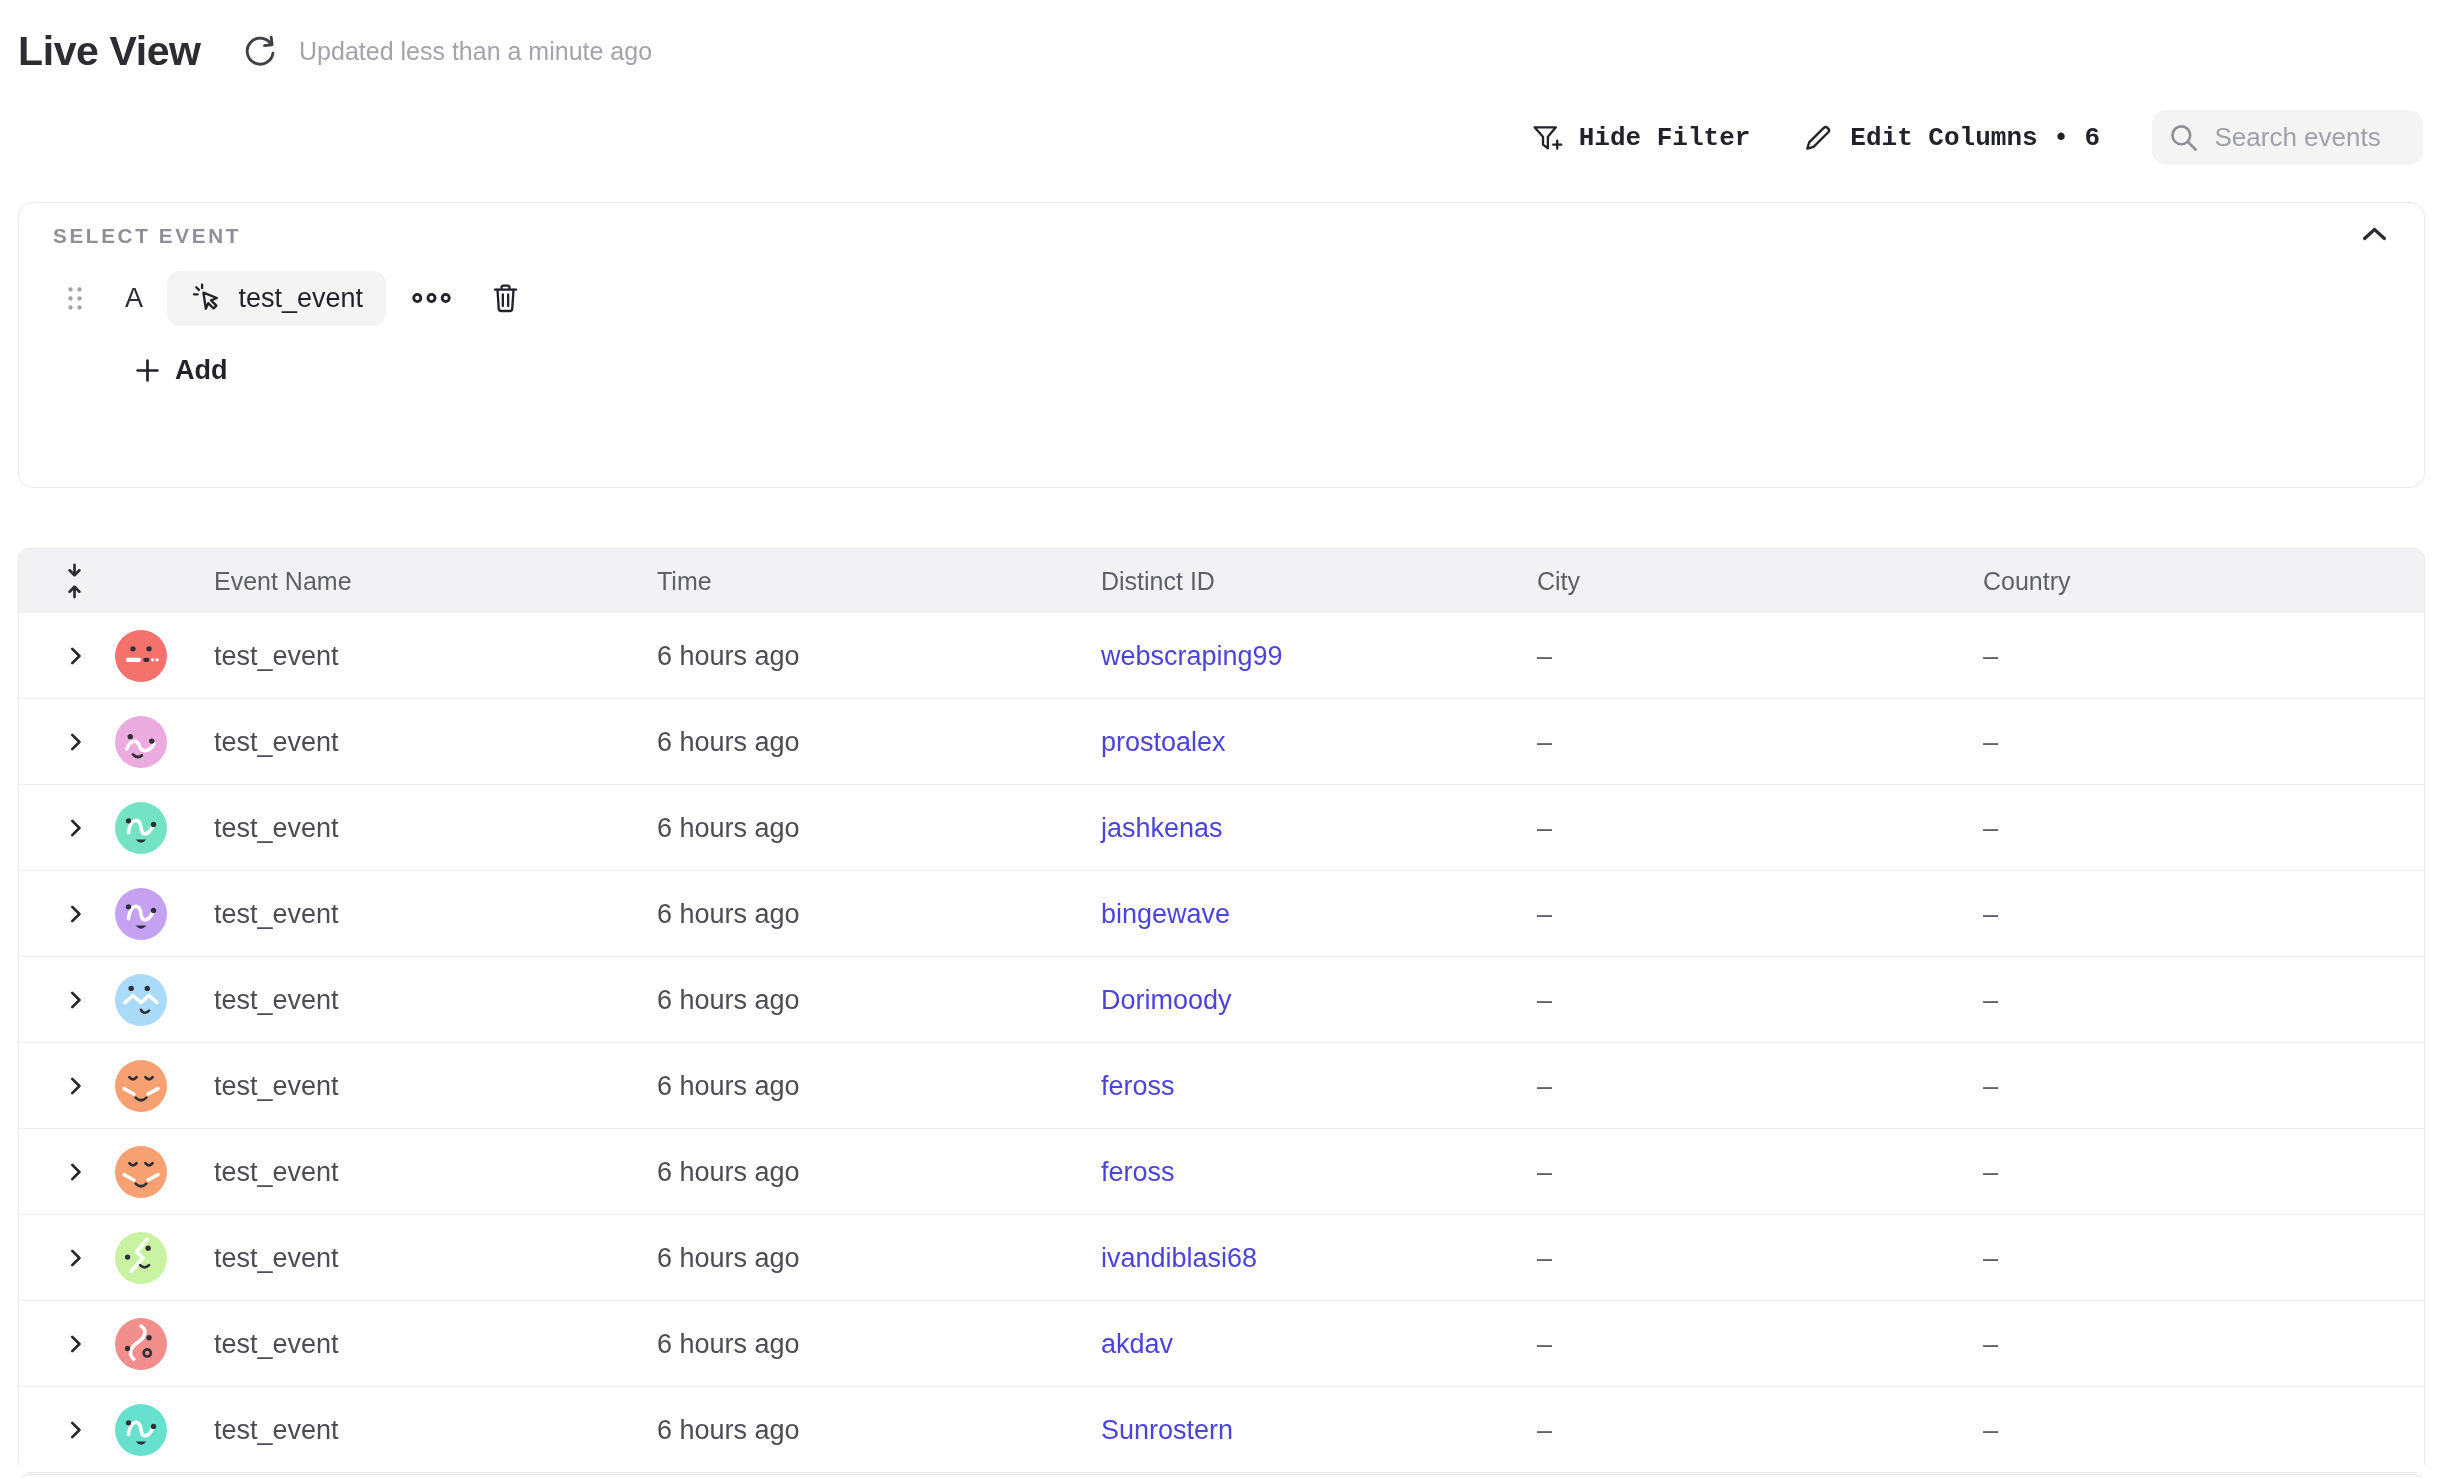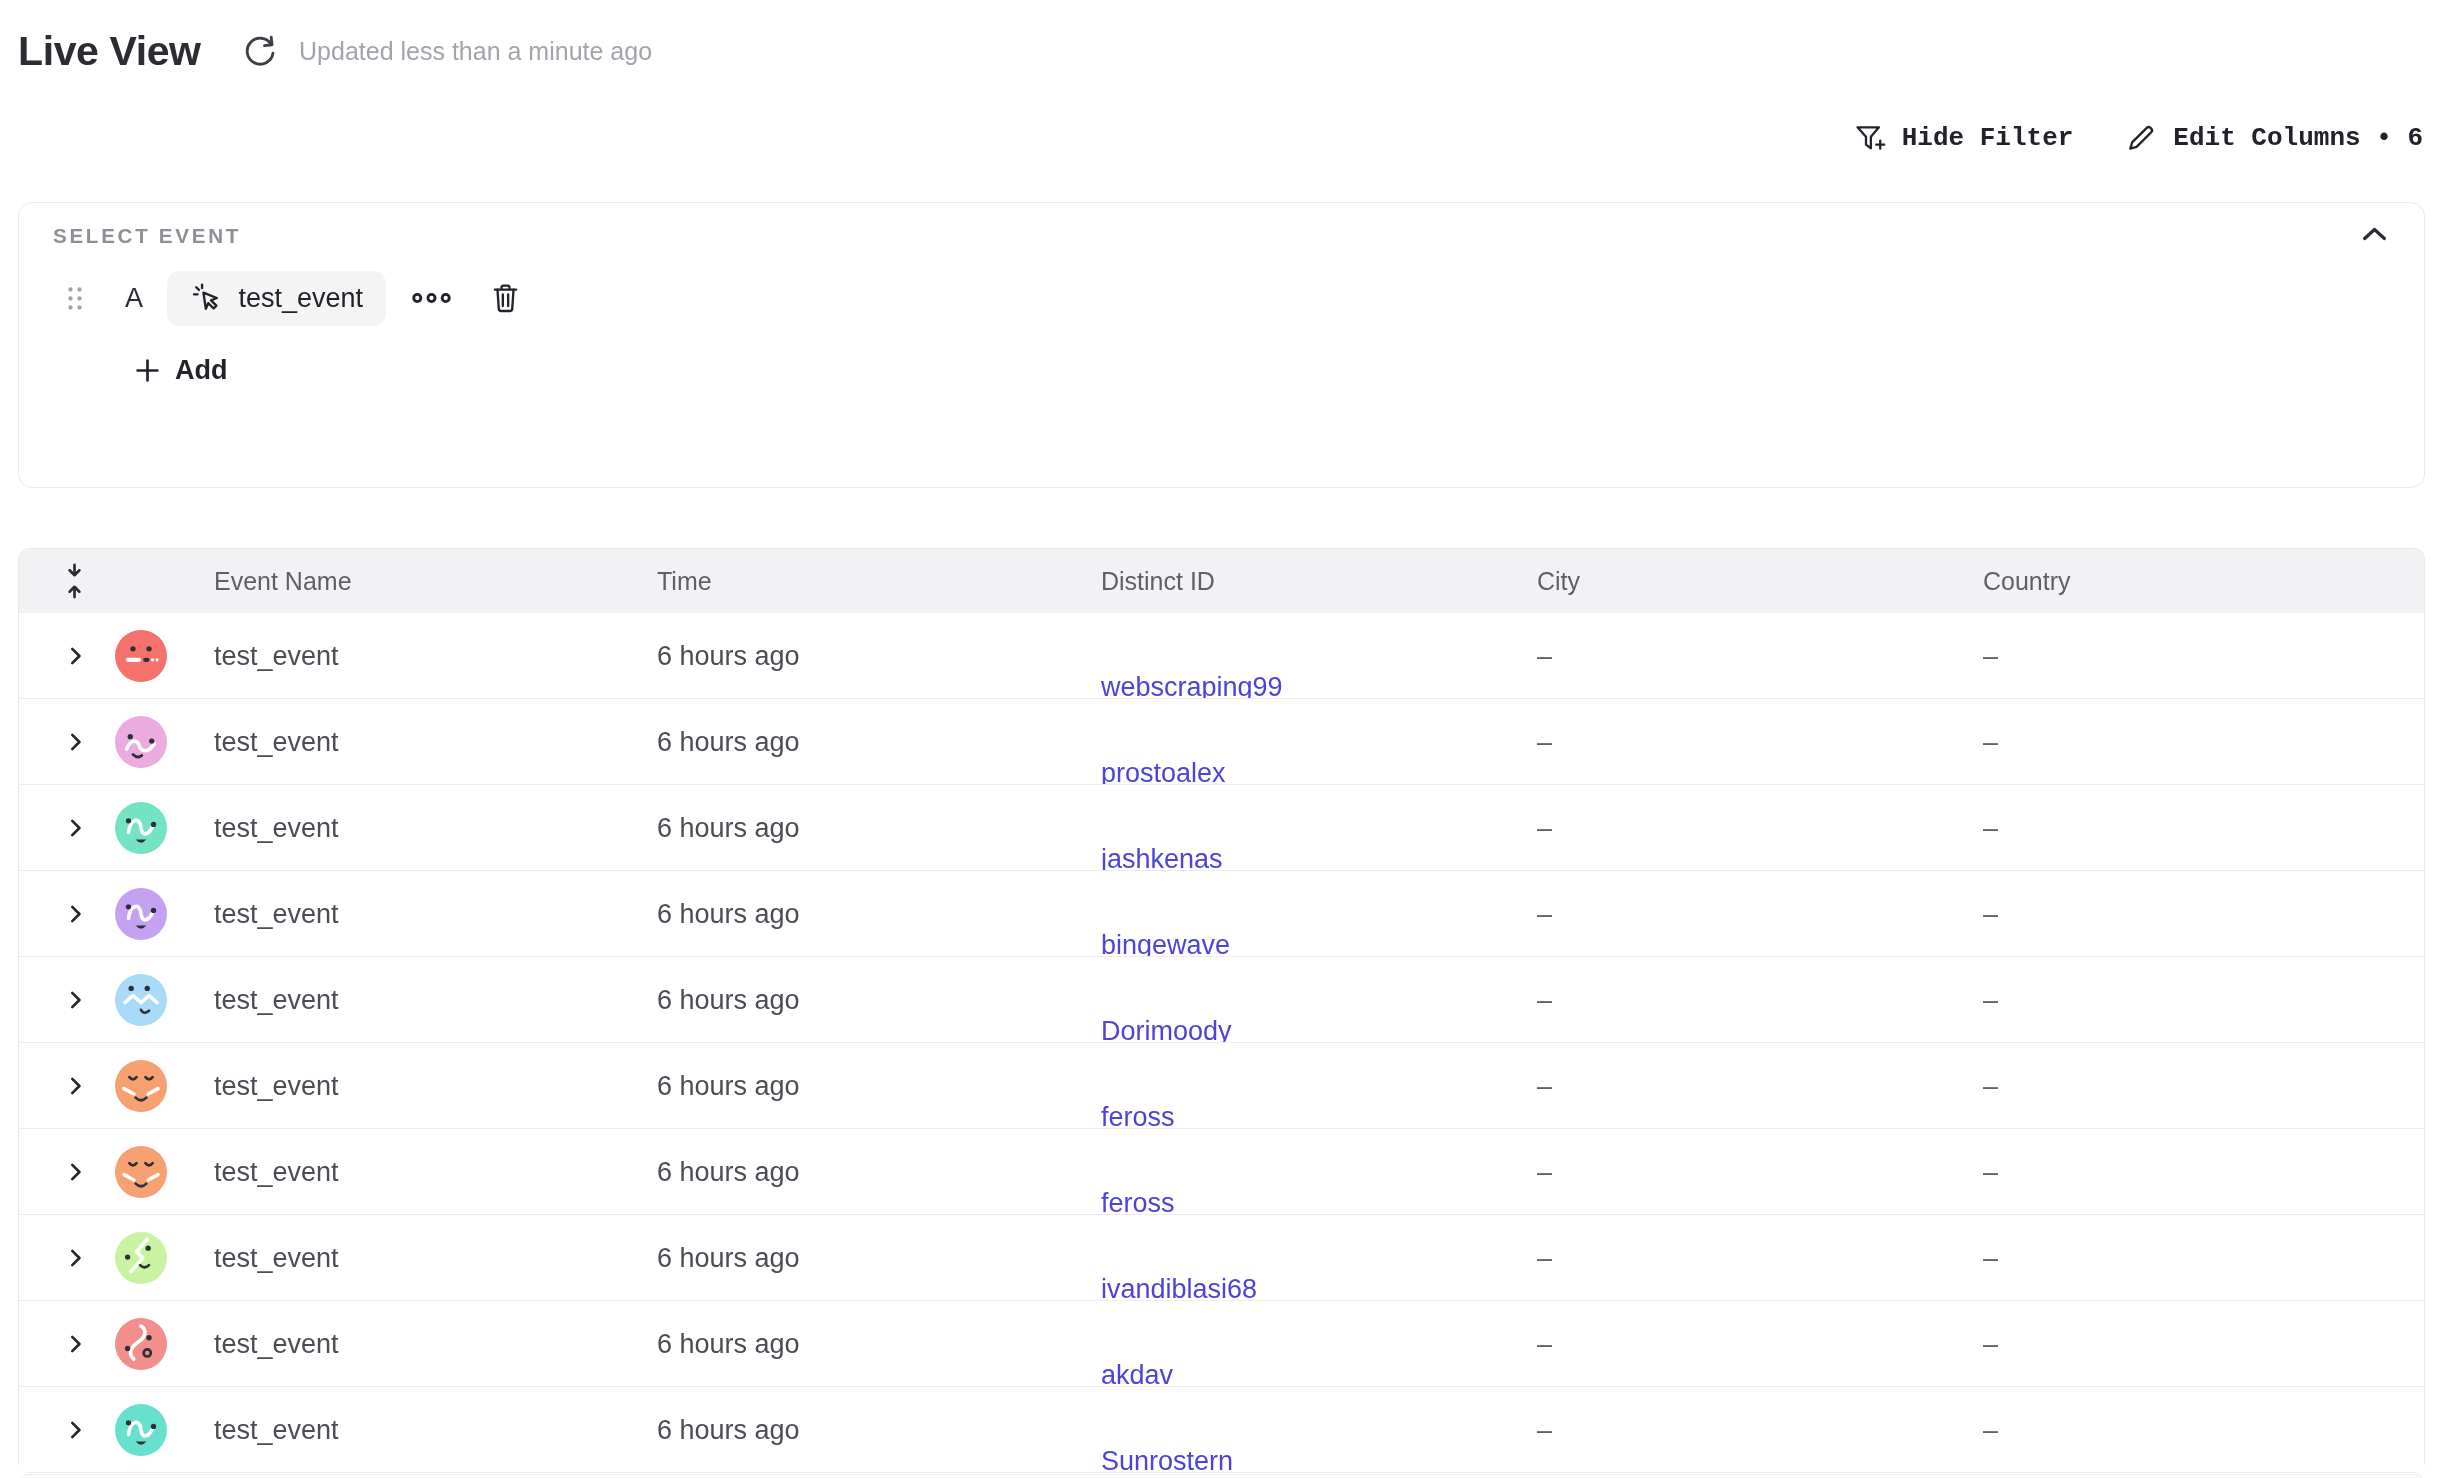--- a/index.html
+++ b/index.html
@@ -54,21 +54,21 @@
   .col-expand{left:47px;}
   .col-pin{left:42px;}
   .col-avatar{left:96px;}
   .col-event{left:195px;}
   .col-time{left:638px;}
   .col-distinct{left:1082px;}
   .col-city{left:1518px;}
   .col-country{left:1964px;}
   .cell-text{font-size:27px;color:#4c4c55;}
   .cell-dash{font-size:27px;color:#5f5f68;}
-  .id-link{font-size:27px;color:var(--link);text-decoration:none;cursor:pointer;margin-top:31px;}
+  .id-link{font-size:27px;color:var(--link);text-decoration:none;cursor:pointer;}
   .avatar{width:52px;height:52px;border-radius:50%;display:flex;align-items:center;justify-content:center;overflow:hidden;}
   .expander{display:flex;background:none;border:none;padding:0;cursor:pointer;}
   .partial-block{position:absolute;top:1474px;left:18px;width:2407px;height:21.5px;box-sizing:border-box;
     background:#fff;border:1.8px solid var(--panel_border);border-radius:10.7px 10.7px 0 0;}
   .icon{display:inline-flex;flex:none;}
 </style>
 </head>
 <body>
 
 <div class="page-header">
@@ -95,20 +95,29 @@
     <span>Hide Filter</span>
   </button>
   <button class="tool-btn">
     <span class="icon">
       <svg width="32" height="32" viewBox="0 0 36 36">
         <path d="M6 30 l2-7 L24.5 6.6 a3 3 0 0 1 4.2 0 l0.8 0.8 a3 3 0 0 1 0 4.2 L13 28 z" fill="none" stroke="#22222a" stroke-width="2.6" stroke-linejoin="round"></path>
       </svg>
     </span>
     <span>Edit Columns • 6</span>
   </button>
+  <div class="search-box">
+    <span class="icon">
+      <svg width="32" height="32" viewBox="0 0 36 36">
+        <circle cx="15" cy="15" r="10" fill="none" stroke="#8f8f97" stroke-width="3"></circle>
+        <line x1="22.5" y1="22.5" x2="31" y2="31" stroke="#8f8f97" stroke-width="3" stroke-linecap="round"></line>
+      </svg>
+    </span>
+    <input type="text" placeholder="Search events" style="">
+  </div>
 </div>
 
 <div class="query-panel">
   <div class="section-select">
     <div class="section-label">SELECT EVENT</div>
     <button class="collapse-toggle">
       <span class="icon">
         <svg width="27" height="18" viewBox="0 0 30 20">
           <polyline points="4,15 15,5 26,15" fill="none" stroke="#2b2b33" stroke-width="3.6" stroke-linecap="round" stroke-linejoin="round"></polyline>
         </svg>

